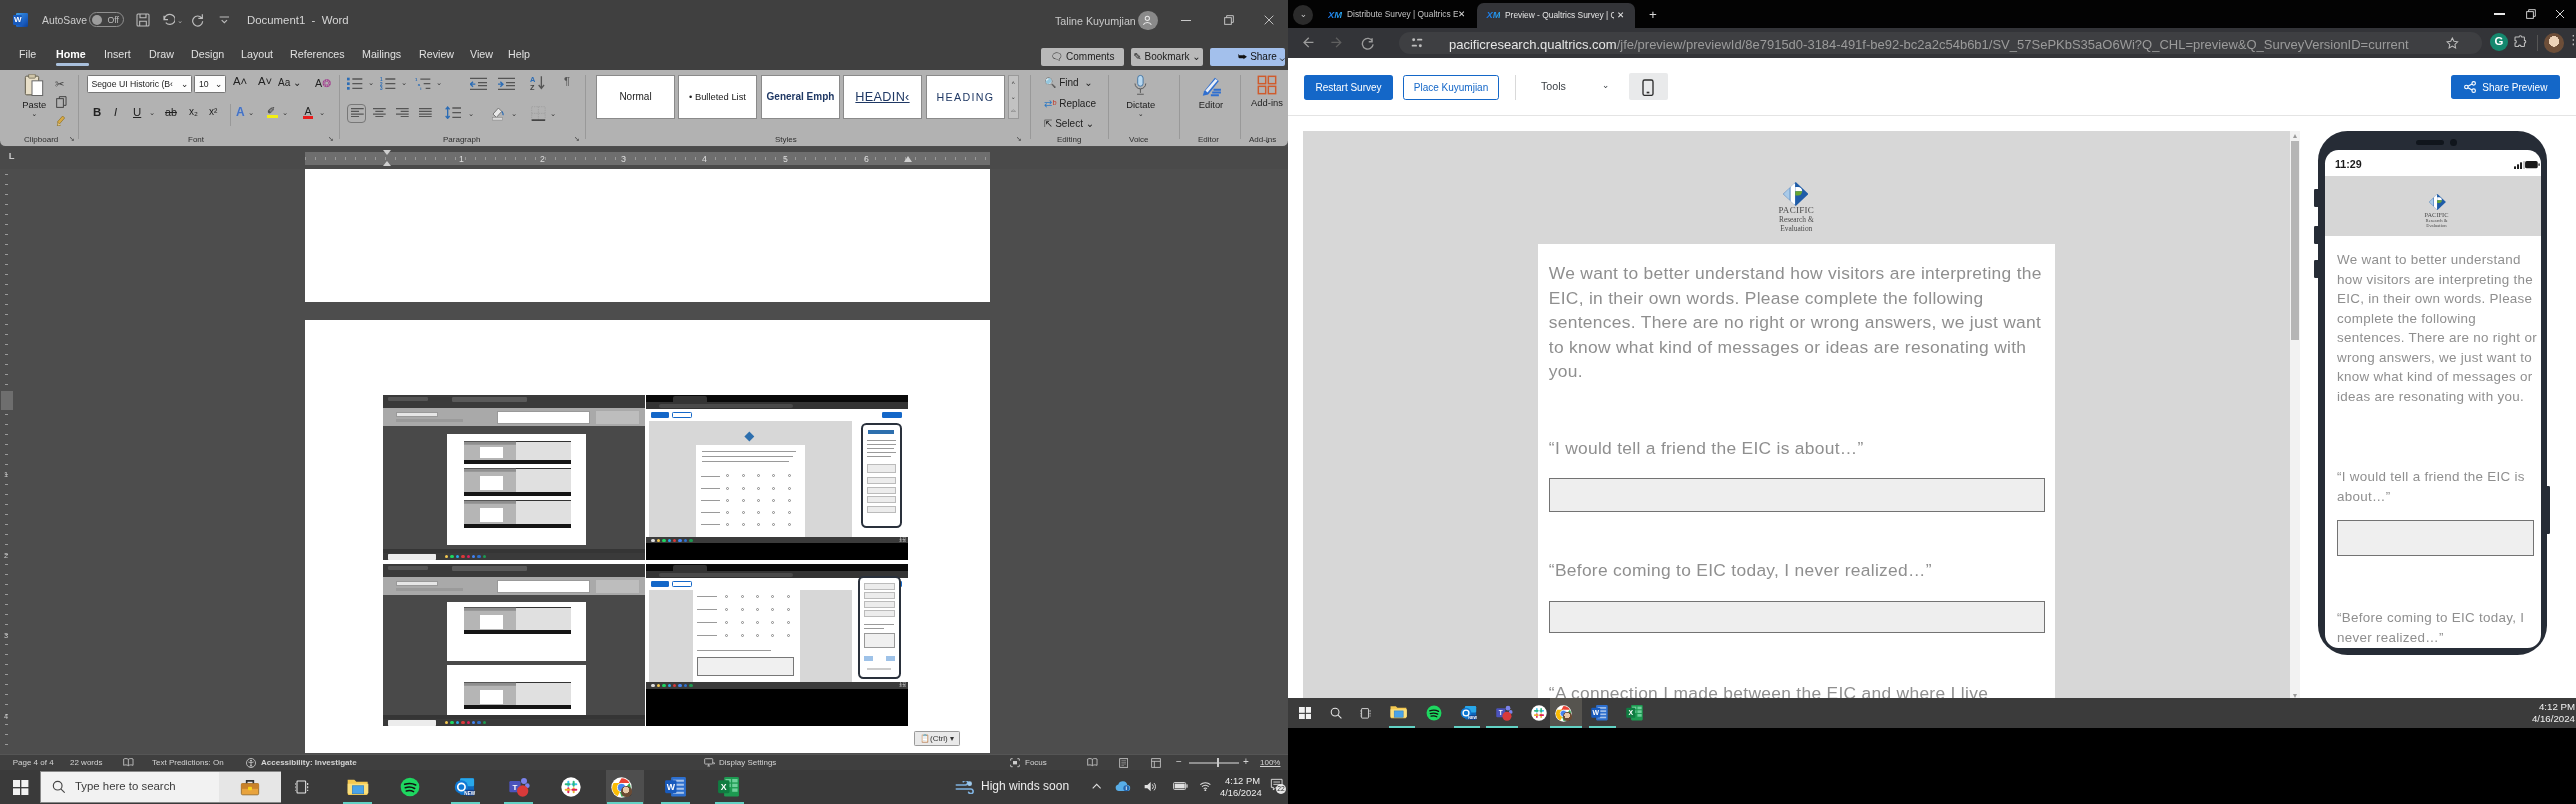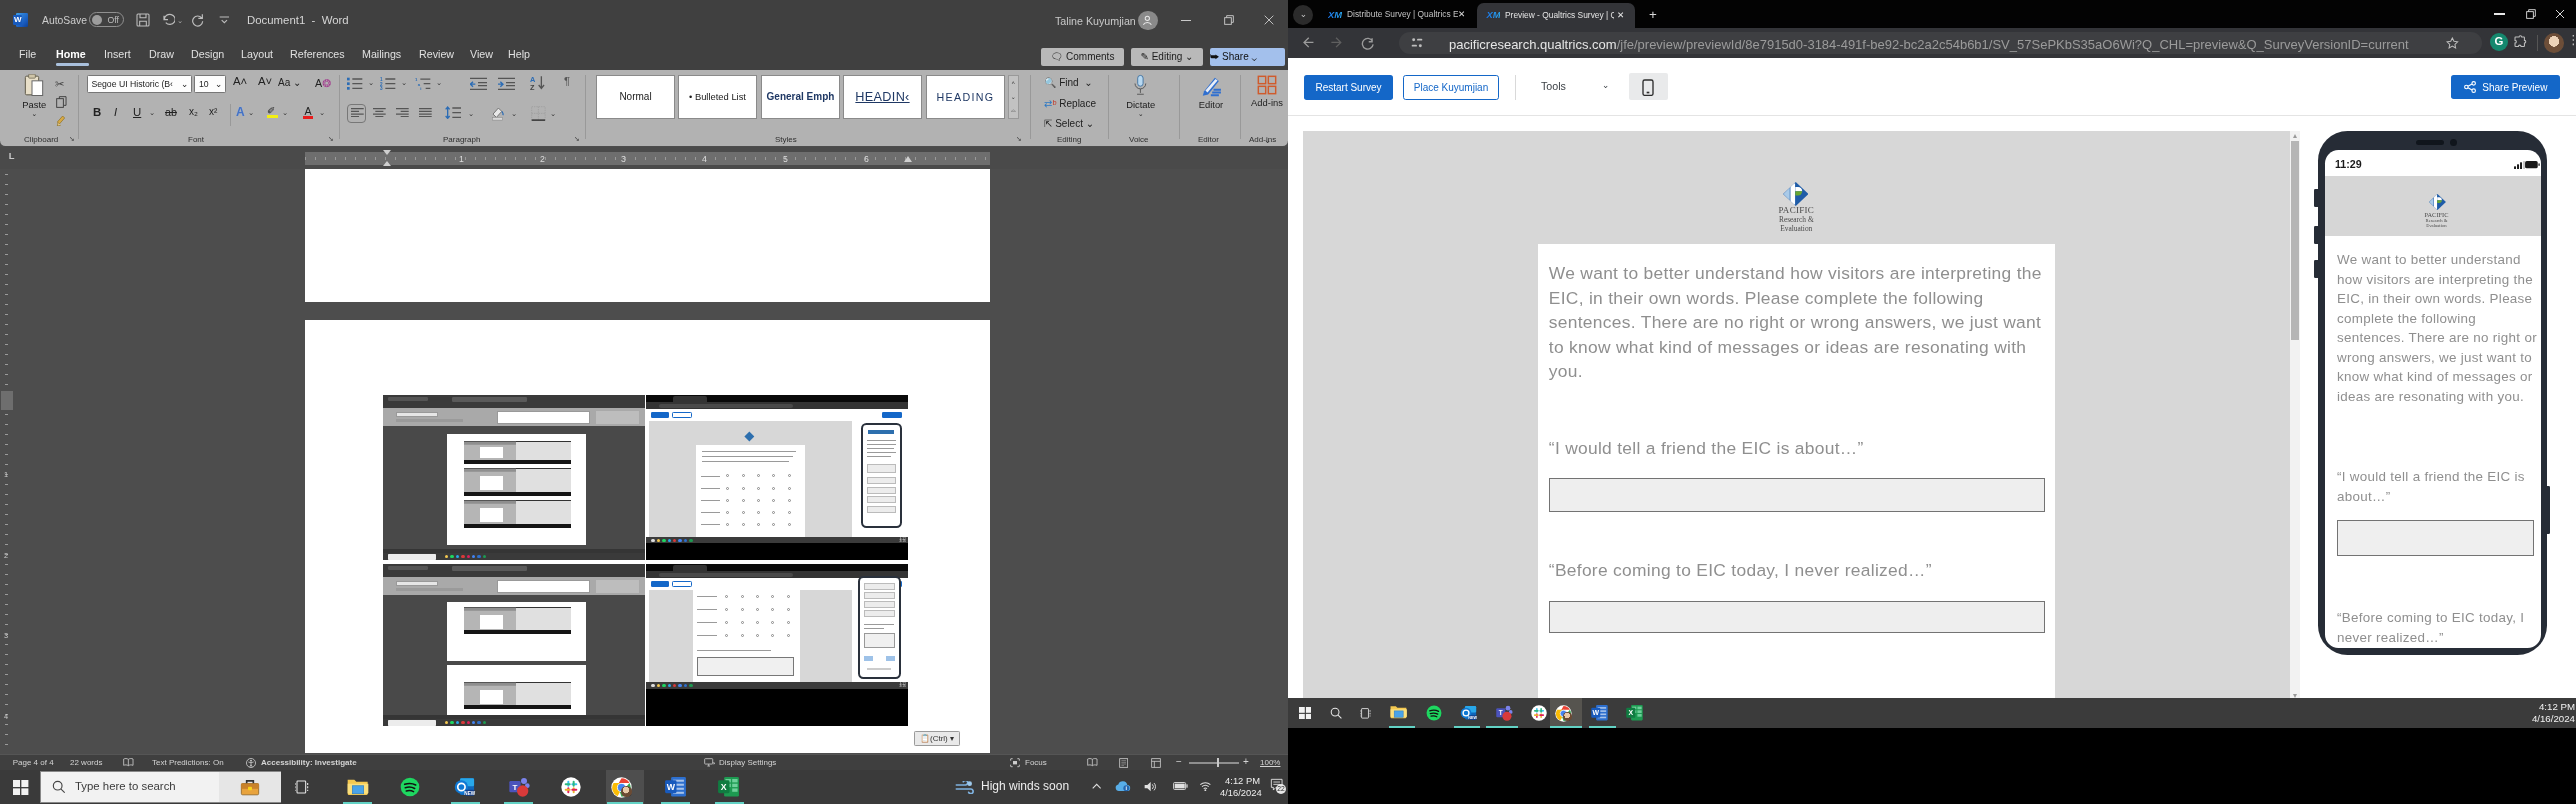--- a/index.html
+++ b/index.html
@@ -126,22 +126,22 @@
       <div class="abs" style="left:149px; top:5.4px; font-size:10.7px; color:#e0e0e0;">Draw</div>
       <div class="abs" style="left:191px; top:5.4px; font-size:10.7px; color:#e0e0e0;">Design</div>
       <div class="abs" style="left:241px; top:5.4px; font-size:10.7px; color:#e0e0e0;">Layout</div>
       <div class="abs" style="left:290px; top:5.4px; font-size:10.7px; color:#e0e0e0;">References</div>
       <div class="abs" style="left:362px; top:5.4px; font-size:10.7px; color:#e0e0e0;">Mailings</div>
       <div class="abs" style="left:419px; top:5.4px; font-size:10.7px; color:#e0e0e0;">Review</div>
       <div class="abs" style="left:470px; top:5.4px; font-size:10.7px; color:#e0e0e0;">View</div>
       <div class="abs" style="left:508px; top:5.4px; font-size:10.7px; color:#e0e0e0;">Help</div>
 
       <div class="abs" style="left:1041px; top:5.4px; width:83px; height:17.4px; background:#b9b9b9; border-radius:2px; font-size:10px; color:#1c1c1c; text-align:center; line-height:17.4px;">🗨 Comments</div>
-      <div class="abs" style="left:1131px; top:5.4px; width:72px; height:17.4px; background:#b9b9b9; border-radius:2px; font-size:10px; color:#1c1c1c; text-align:center; line-height:17.4px;">✎ Editing ⌄</div>
-      <div class="abs" style="left:1210px; top:5.4px; width:75px; height:17.4px; background:#a3c0ec; border-radius:2px; font-size:10px; color:#111; text-align:left; line-height:17.4px;">⮩ Share ⌄</div>
+      <div class="abs" style="left:1131px; top:5.4px; width:72px; height:17.4px; background:#b9b9b9; border-radius:2px; font-size:10px; color:#1c1c1c; text-align:center; line-height:17.4px;">✎ Bookmark ⌄</div>
+      <div class="abs" style="left:1210px; top:5.4px; width:75px; height:17.4px; background:#a3c0ec; border-radius:2px; font-size:10px; color:#111; text-align:right; line-height:17.4px;">⮩ Share ⌄</div>
     </div>
     <div class="wribbon">
 
       <div class="abs" style="left:21.5px; top:4px; width:25.5px; height:55px; text-align:center;">
         <svg width="20" height="23" viewBox="0 0 30 34">
             <rect x="2" y="3" width="20" height="28" rx="2" fill="#e8dfc8" stroke="#5f5a48" stroke-width="1.5"></rect>
             <rect x="7" y="0" width="10" height="6" rx="1" fill="#cfc5a8" stroke="#5f5a48"></rect>
             <rect x="12" y="10" width="16" height="22" fill="#fff" stroke="#666" stroke-width="1.5"></rect>
           </svg>
         <div style="font-size:9.4px; color:#1d1d1d; margin-top:0;">Paste</div>
@@ -904,20 +904,21 @@
         <div style="font-size:9px; letter-spacing:0.3px;">PACIFIC</div>
         <div style="font-size:7.4px;">Research &amp;</div>
         <div style="font-size:7.4px;">Evaluation</div>
       </div>
       <div class="abs" style="left:235px; top:113px; width:517px; height:457px; background:#fff;"></div>
       <div class="abs greytxt" style="left:246px; top:130px; font-size:17.4px; line-height:24.5px; letter-spacing:0.3px; white-space:nowrap;">We want to better understand how visitors are interpreting the<br>EIC, in their own words. Please complete the following<br>sentences. There are no right or wrong answers, we just want<br>to know what kind of messages or ideas are resonating with<br>you.</div>
       <div class="abs greytxt" style="left:246px; top:307px; font-size:17.4px; letter-spacing:0.3px;">“I would tell a friend the EIC is about…”</div>
       <div class="abs" style="left:246px; top:347px; width:496px; height:34px; background:#eeeeee; border:1.3px solid #737373;"></div>
       <div class="abs greytxt" style="left:246px; top:429px; font-size:17.4px; letter-spacing:0.3px;">“Before coming to EIC today, I never realized…”</div>
       <div class="abs" style="left:246px; top:470px; width:496px; height:32px; background:#eeeeee; border:1.3px solid #737373;"></div>
+      <div class="abs greytxt" style="left:246px; top:552px; font-size:17.4px; letter-spacing:0.3px;">“A connection I made between the EIC and where I live</div>
     </div>
 
     <div class="abs" style="left:1002px; top:131px; width:10px; height:570px; background:#f2f2f2;">
       <div class="abs" style="left:2.7px; top:3.4px; width:0; height:0; border-left:2.7px solid transparent; border-right:2.7px solid transparent; border-bottom:4px solid #9a9a9a;"></div>
       <div class="abs" style="left:1.3px; top:10px; width:7.4px; height:199px; background:#b5b5b5;"></div>
       <div class="abs" style="left:2.7px; bottom:3.4px; width:0; height:0; border-left:2.7px solid transparent; border-right:2.7px solid transparent; border-top:4px solid #9a9a9a;"></div>
     </div>
 
     <div class="abs" style="left:1030px; top:131px; width:229px; height:524px; background:#262c36; border-radius:29.5px;">
       <div class="abs" style="left:98px; top:9.4px; width:28px; height:4.7px; background:#10151c; border-radius:2.7px;"></div>

